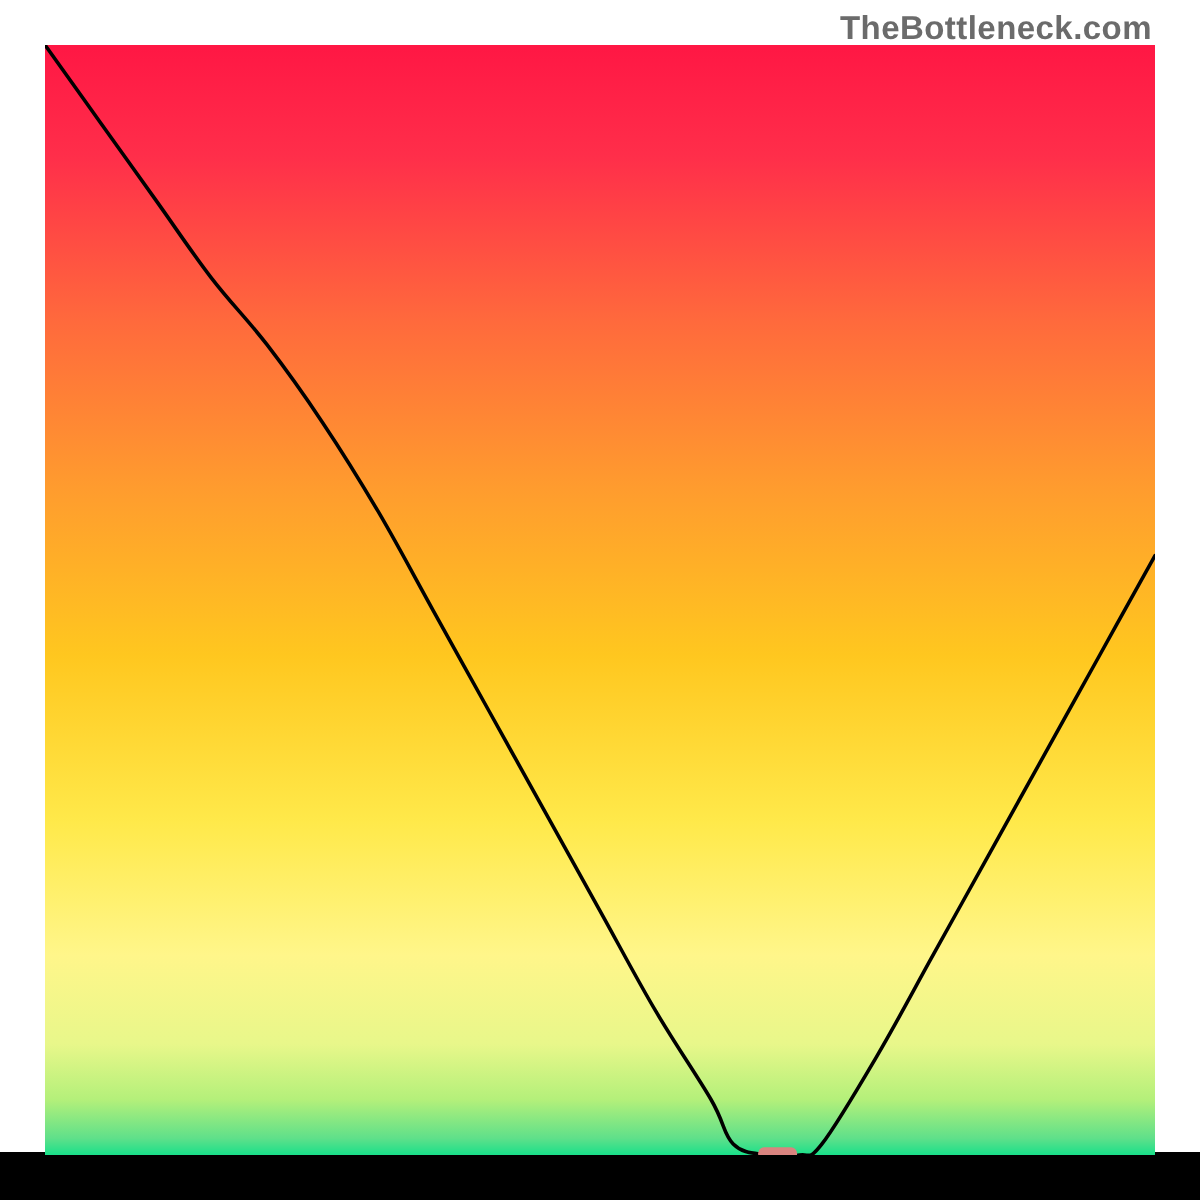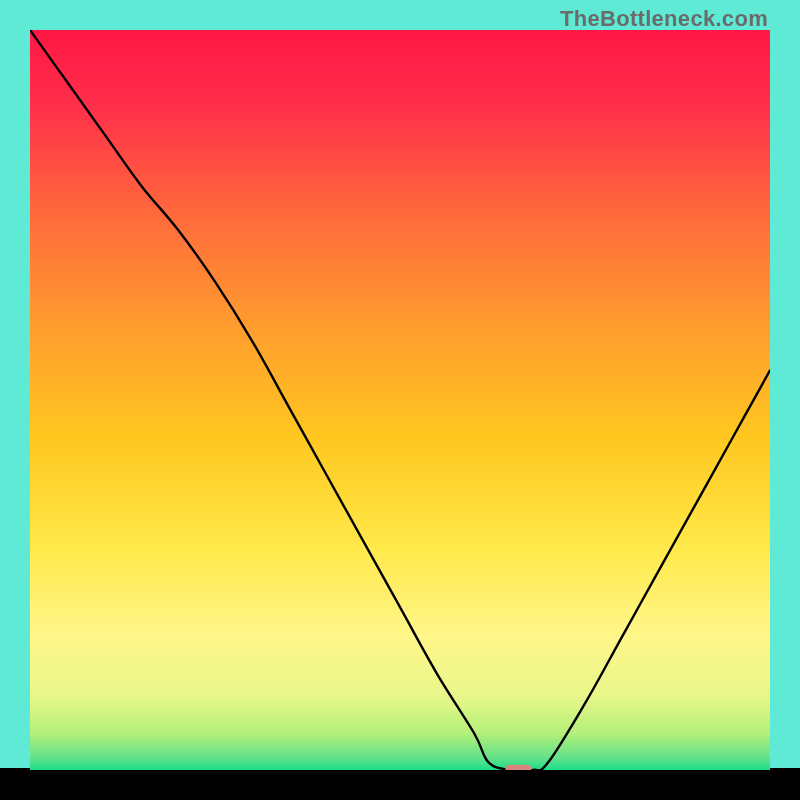--- a/index.html
+++ b/index.html
@@ -1,21 +1,21 @@
 <!DOCTYPE html>
 <html><head>
 <meta charset="utf-8">
 <style>
   * { margin: 0; padding: 0; box-sizing: border-box; }
   html, body { width: 800px; height: 800px; overflow: hidden; background: #000; }
   .chart-container {
     position: relative;
     width: 800px;
     height: 768px;
-    background: #5eead4;
+    background: #ffffff;
   }
   .plot-area {
     position: absolute;
     left: 30px;
     top: 30px;
     width: 740px;
     height: 740px;
   }
   .watermark {
     position: absolute;

